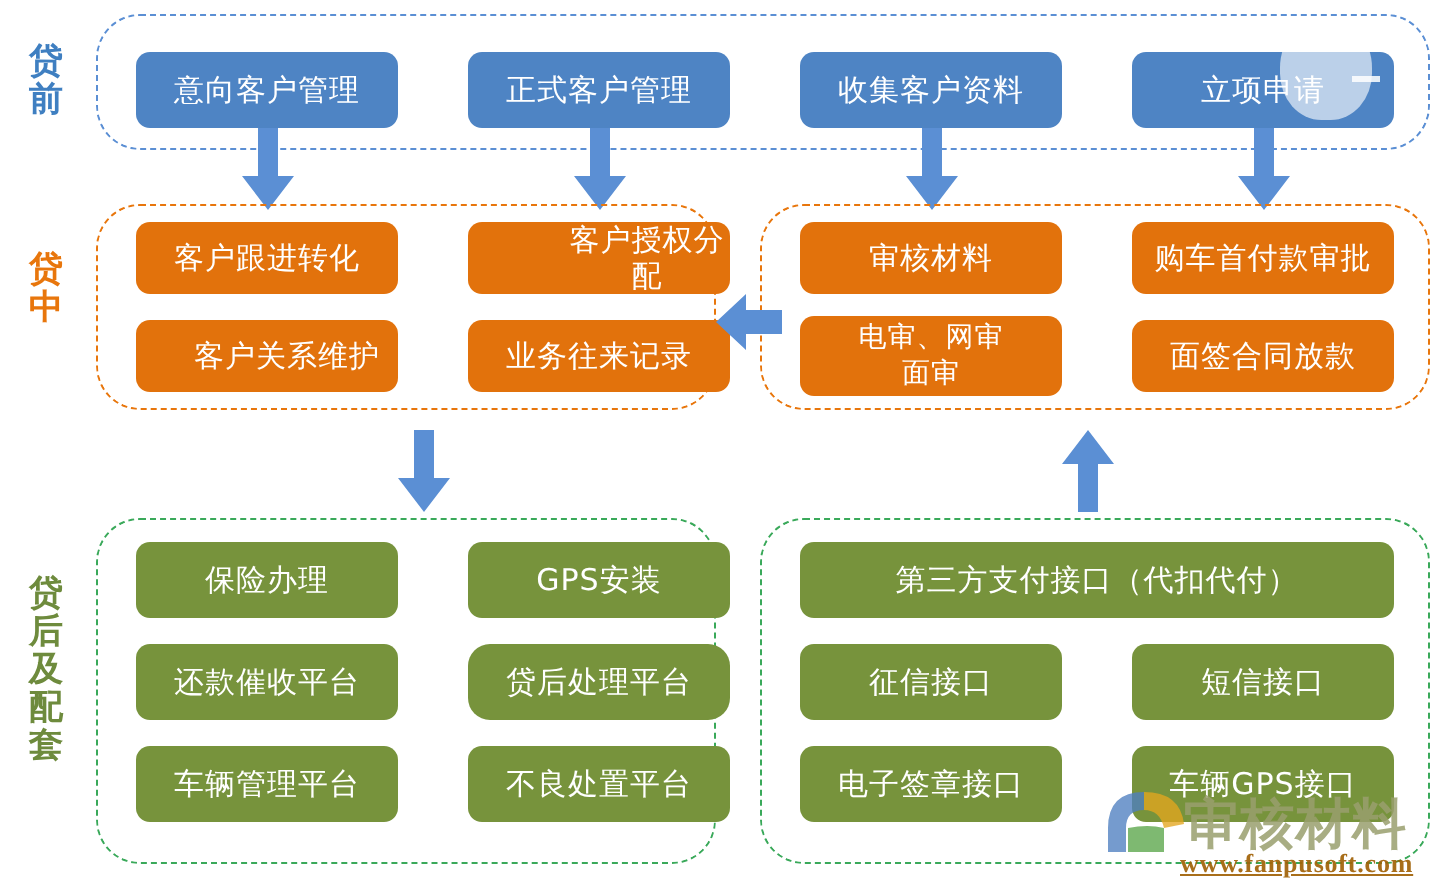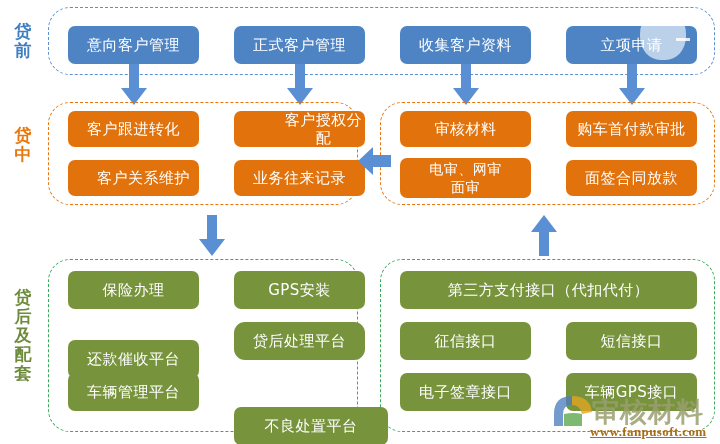--- a/index.html
+++ b/index.html
@@ -188,24 +188,24 @@
     <svg width="32" height="42" viewBox="0 0 32 42">
         <path d="M16 0 L29 17 h-8 v24 h-10 V17 H3 Z" fill="#5b8fd4"></path>
       </svg>
   </div>
 
   <div class="group g-green" style="left:48px;top:259px;width:310px;height:173px;"></div>
   <div class="group g-green" style="left:380px;top:259px;width:335px;height:173px;"></div>
 
   <div class="node n-green" style="left:68px;top:271px;width:131px;height:38px;">保险办理</div>
   <div class="node n-green" style="left:234px;top:271px;width:131px;height:38px;">GPS安装</div>
-  <div class="node n-green" style="left:68px;top:340px;width:131px;height:38px;">还款催收平台</div>
+  <div class="node n-green" style="left:68px;top:322px;width:131px;height:38px;">还款催收平台</div>
   <div class="node n-green" style="left:234px;top:322px;width:131px;height:38px;border-radius:11px;">贷后处理平台</div>
   <div class="node n-green" style="left:68px;top:373px;width:131px;height:38px;">车辆管理平台</div>
-  <div class="node n-green" style="left:234px;top:373px;width:154px;height:38px;margin-top:34px;">不良处置平台</div>
+  <div class="node n-green" style="left:234px;top:373px;width:131px;height:38px;">不良处置平台</div>
 
   <div class="node n-green" style="left:400px;top:271px;width:297px;height:38px;">第三方支付接口（代扣代付）</div>
   <div class="node n-green" style="left:400px;top:322px;width:131px;height:38px;">征信接口</div>
   <div class="node n-green" style="left:566px;top:322px;width:131px;height:38px;">短信接口</div>
   <div class="node n-green" style="left:400px;top:373px;width:131px;height:38px;">电子签章接口</div>
   <div class="node n-green" style="left:566px;top:373px;width:131px;height:38px;">车辆GPS接口</div>
 
   <div class="wm wm-logo">
     <svg width="44" height="38" viewBox="0 0 44 38">
       <path d="M2 22 Q2 4 20 4 L20 13 Q11 13 11 22 L11 34 L2 34 Z" fill="#4f7fbf" opacity=".85"></path>

